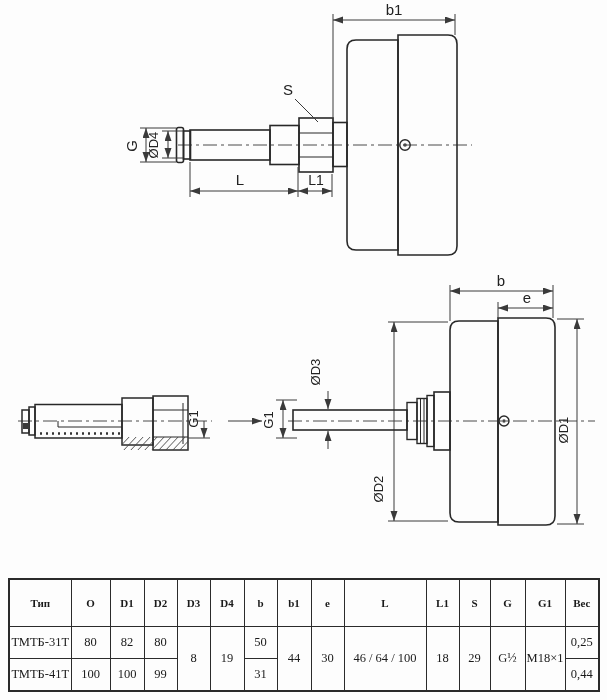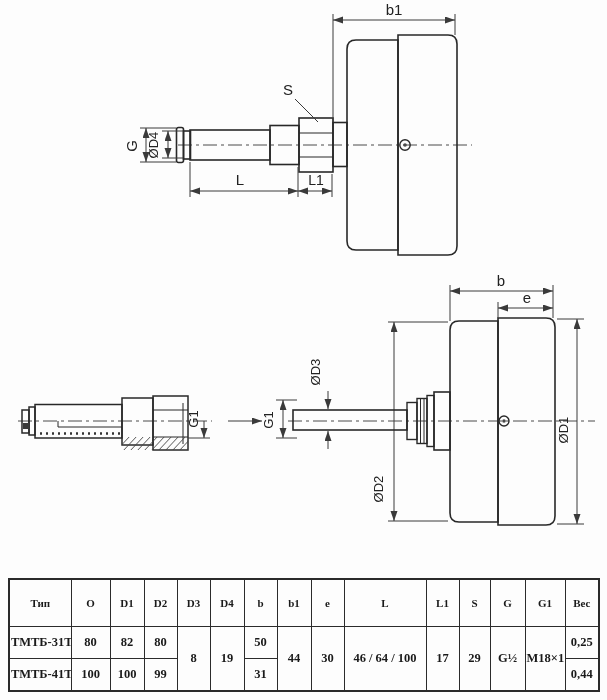--- a/index.html
+++ b/index.html
@@ -35,21 +35,20 @@
   }
   table.spec th{
     font-size:11px;
     font-weight:bold;
     height:46px;
     font-family:Liberation Serif, serif;
   }
   table.spec td{
     font-size:12.5px;
     height:31px;
-    font-weight:bold;
   }
 </style>
 </head>
 <body>
 
 <div class="page">
 
   <svg width="607" height="560" viewBox="0 0 607 560">
     <defs>
       <marker id="arr" markerWidth="11" markerHeight="8" refX="10" refY="3.5" orient="auto-start-reverse" markerUnits="userSpaceOnUse">
@@ -258,21 +257,21 @@
         <td>ТМТБ-31Т</td>
         <td>80</td>
         <td>82</td>
         <td>80</td>
         <td rowspan="2">8</td>
         <td rowspan="2">19</td>
         <td>50</td>
         <td rowspan="2">44</td>
         <td rowspan="2">30</td>
         <td rowspan="2">46 / 64 / 100</td>
-        <td rowspan="2">17</td>
+        <td rowspan="2">18</td>
         <td rowspan="2">29</td>
         <td rowspan="2">G½</td>
         <td rowspan="2">M18×1</td>
         <td>0,25</td>
       </tr>
       <tr>
         <td>ТМТБ-41Т</td>
         <td>100</td>
         <td>100</td>
         <td>99</td>

